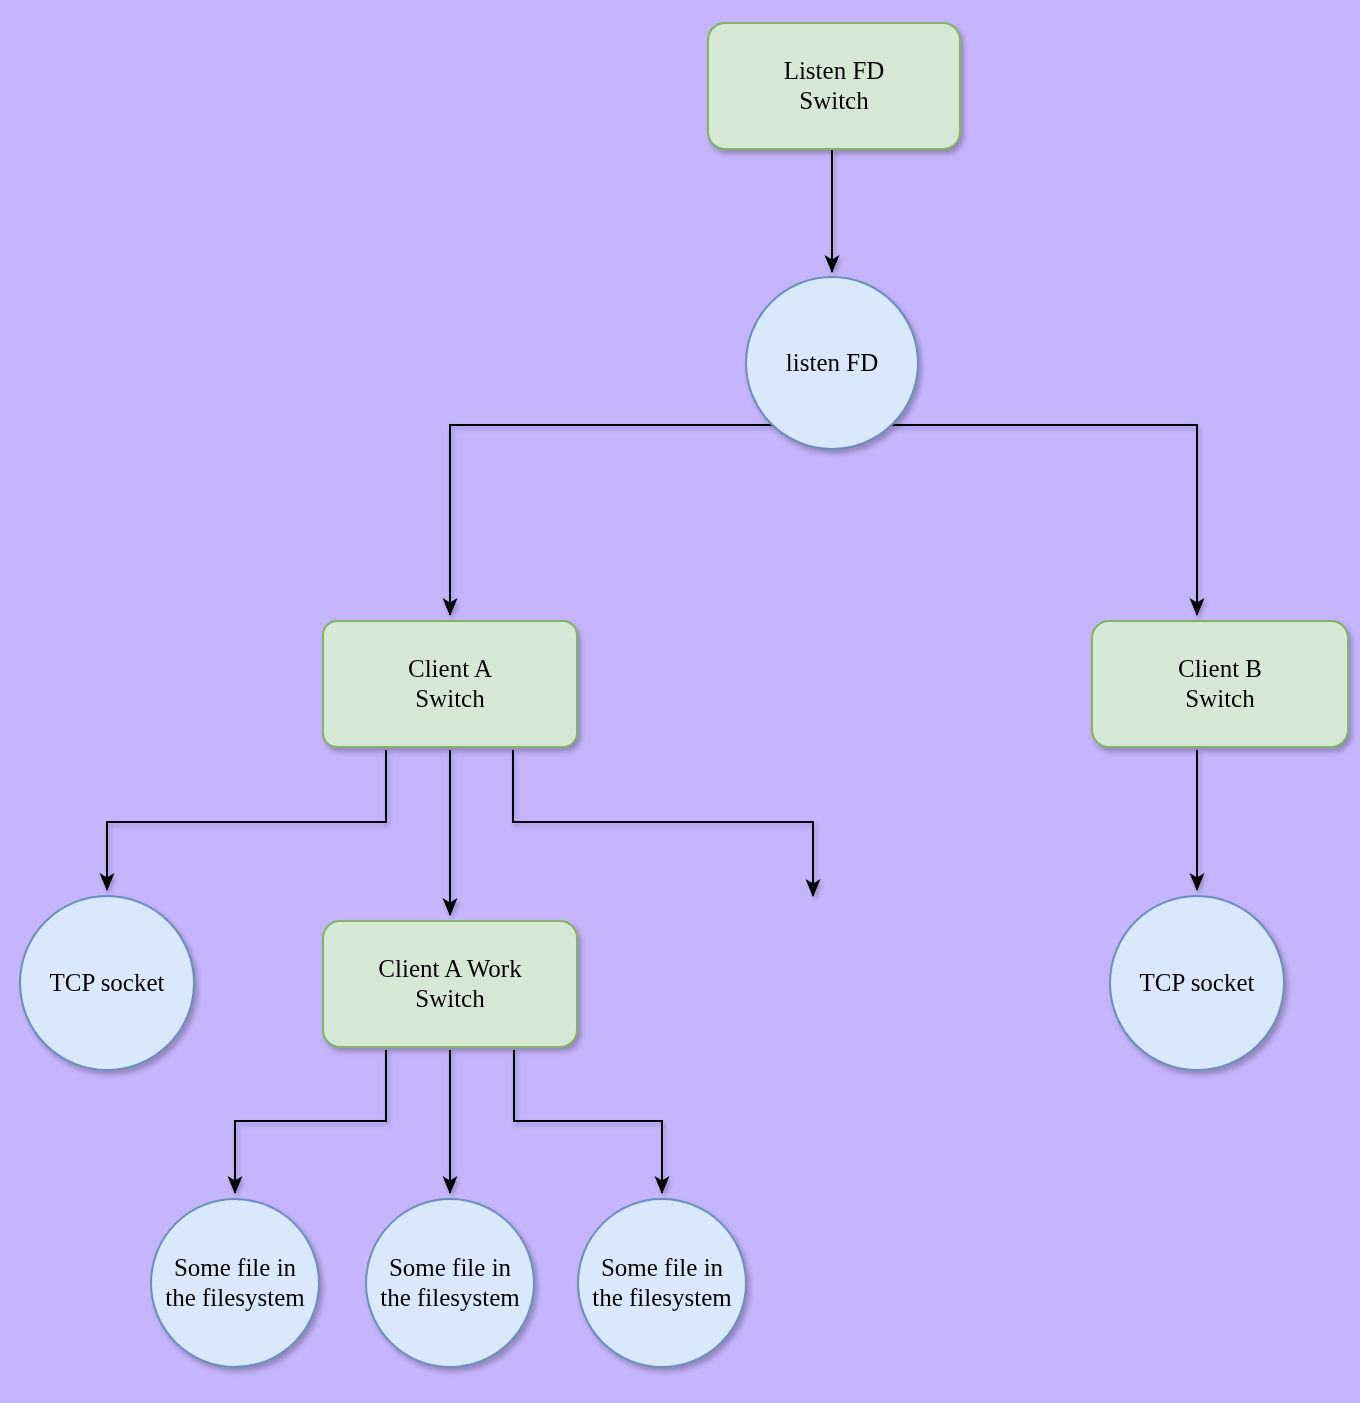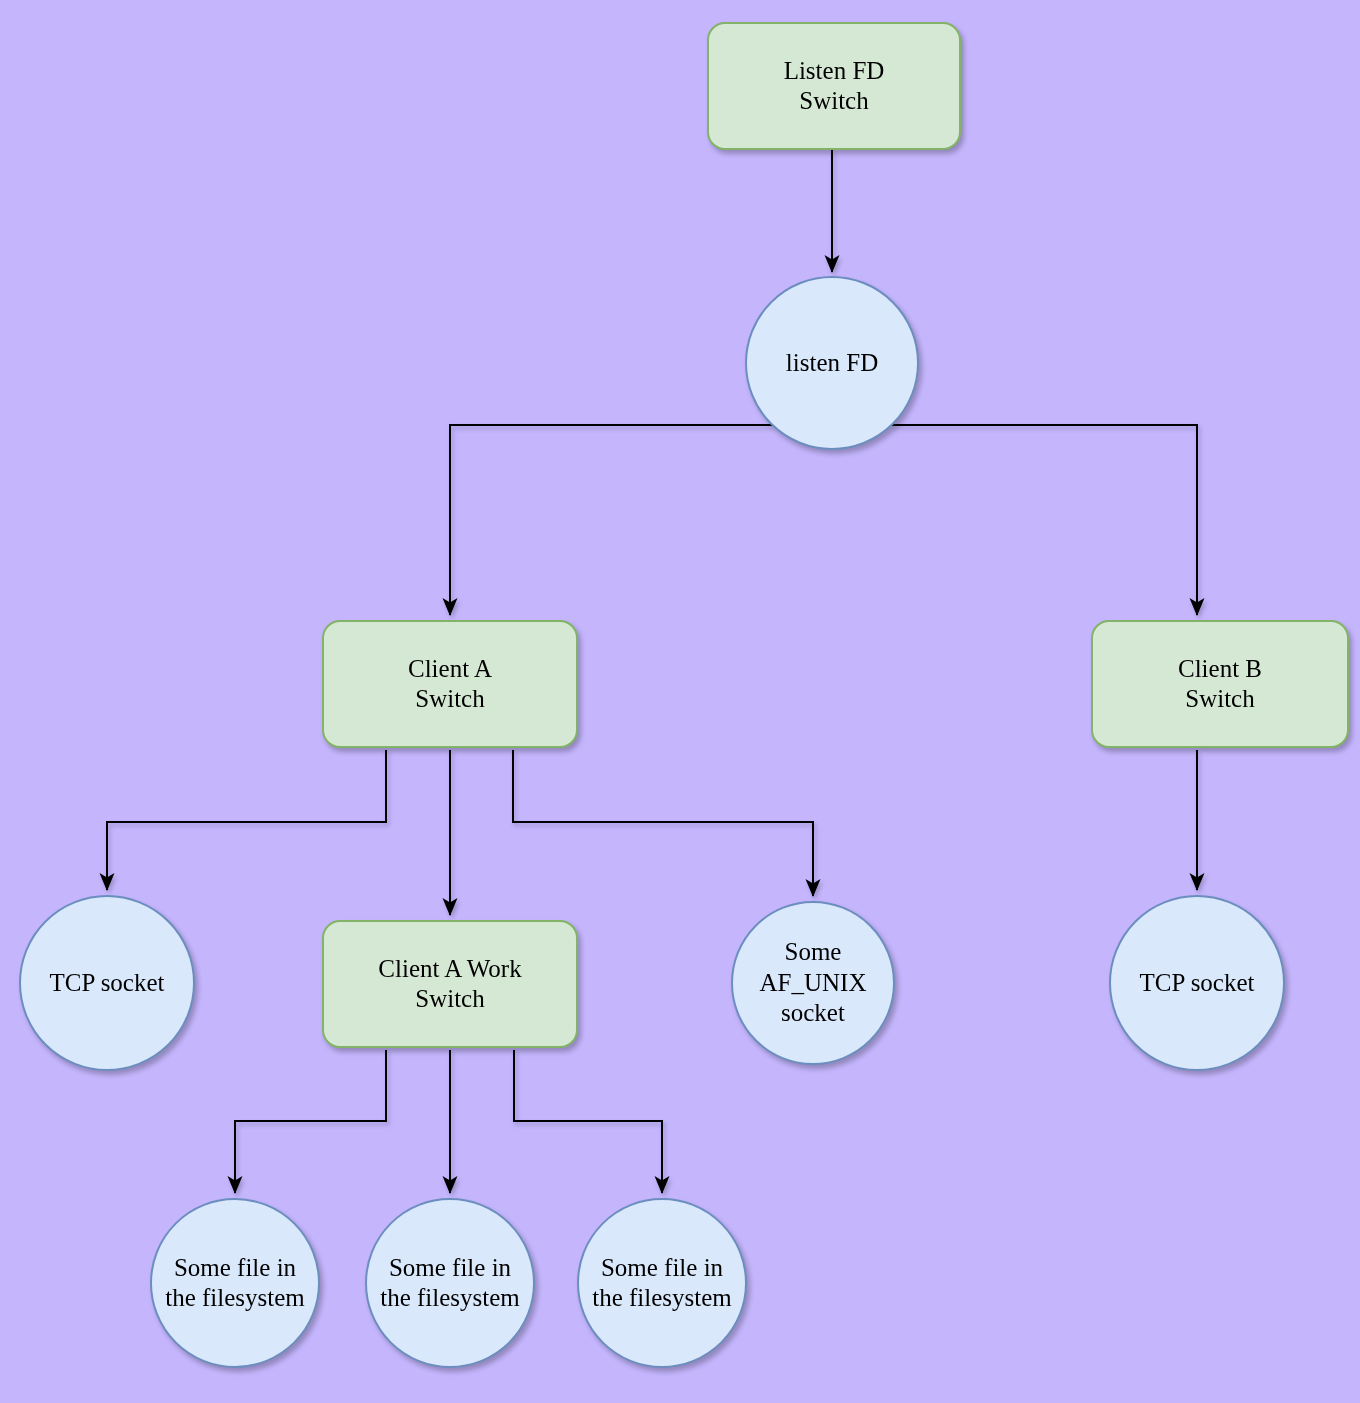--- a/index.html
+++ b/index.html
@@ -68,44 +68,39 @@
 
   <div class="node process-box" style="left:707px; top:22px; width:254px; height:128px;">
     <span class="label">Listen FD
 Switch</span>
   </div>
 
   <div class="node fd-circle" style="left:745px; top:276px; width:174px; height:174px;">
     <span class="label">listen FD</span>
   </div>
 
-  <div class="node process-box" style="left:322px; top:620px; width:256px; height:128px;">
+  <div class="node process-box" style="left:322px; top:620px; width:256px; height:128px;border-radius:15px;">
     <span class="label">Client A
 Switch</span>
   </div>
 
   <div class="node process-box" style="left:1069px; top:620px; width:258px; height:128px;margin-left:22px;">
     <span class="label">Client B
 Switch</span>
   </div>
 
   <div class="node fd-circle" style="left:19px; top:895px; width:176px; height:176px;">
     <span class="label">TCP socket</span>
   </div>
 
   <div class="node process-box" style="left:322px; top:920px; width:256px; height:128px;">
     <span class="label">Client A Work
 Switch</span>
   </div>
 
-  <div class="node fd-circle" style="left:731px; top:901px; width:164px; height:164px;">
-    <span class="label">Some
-AF_UNIX
-socket</span>
-  </div>
 
   <div class="node fd-circle" style="left:1109px; top:895px; width:176px; height:176px;">
     <span class="label">TCP socket</span>
   </div>
 
   <div class="node fd-circle" style="left:150px; top:1198px; width:170px; height:170px;">
     <span class="label">Some file in
 the filesystem</span>
   </div>
 

